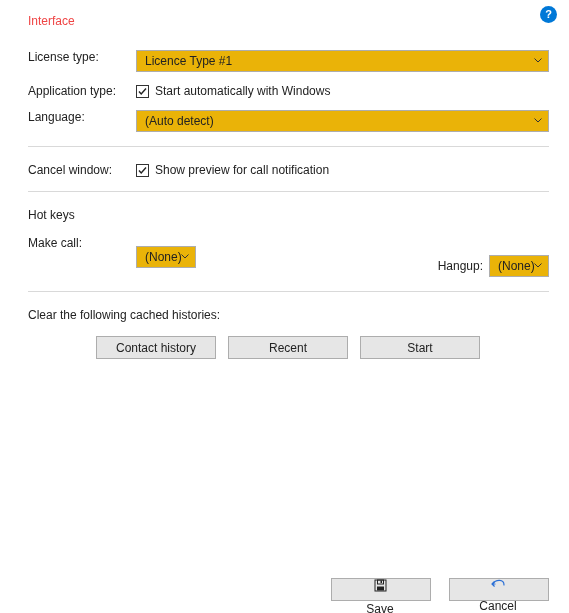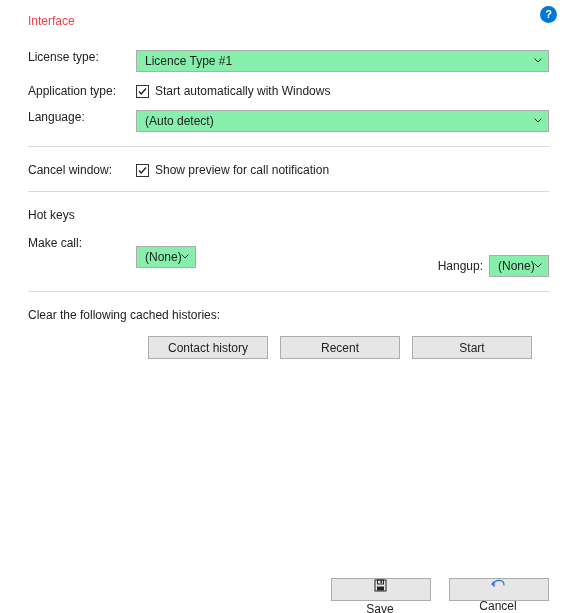--- a/index.html
+++ b/index.html
@@ -47,21 +47,21 @@
   }
   .ctrl-col {
     flex: 1;
     display: flex;
     align-items: center;
   }
   .select {
     width: 100%;
     height: 22px;
     border: 1px solid #adadad;
-    background: #86efac;
+    background: #eab308;
     position: relative;
     padding: 0 22px 0 8px;
     line-height: 20px;
     font-size: 12px;
     cursor: pointer;
   }
   .select.small { width: 60px; }
   .select .chev {
     position: absolute;
     right: 6px; top: 50%;
@@ -102,21 +102,21 @@
     display: inline-flex;
     align-items: center;
     justify-content: center;
     padding: 0 12px;
     font-size: 12px;
     cursor: pointer;
   }
   .clear-buttons {
     display: flex;
     gap: 12px;
-    margin-left: 120px;
+    margin-left: 68px;
     margin-top: 4px;
   }
   .footer {
     position: absolute;
     bottom: 12px; right: 20px;
     display: flex;
     gap: 18px;
   }
   .footer .button {
     min-width: 100px;

